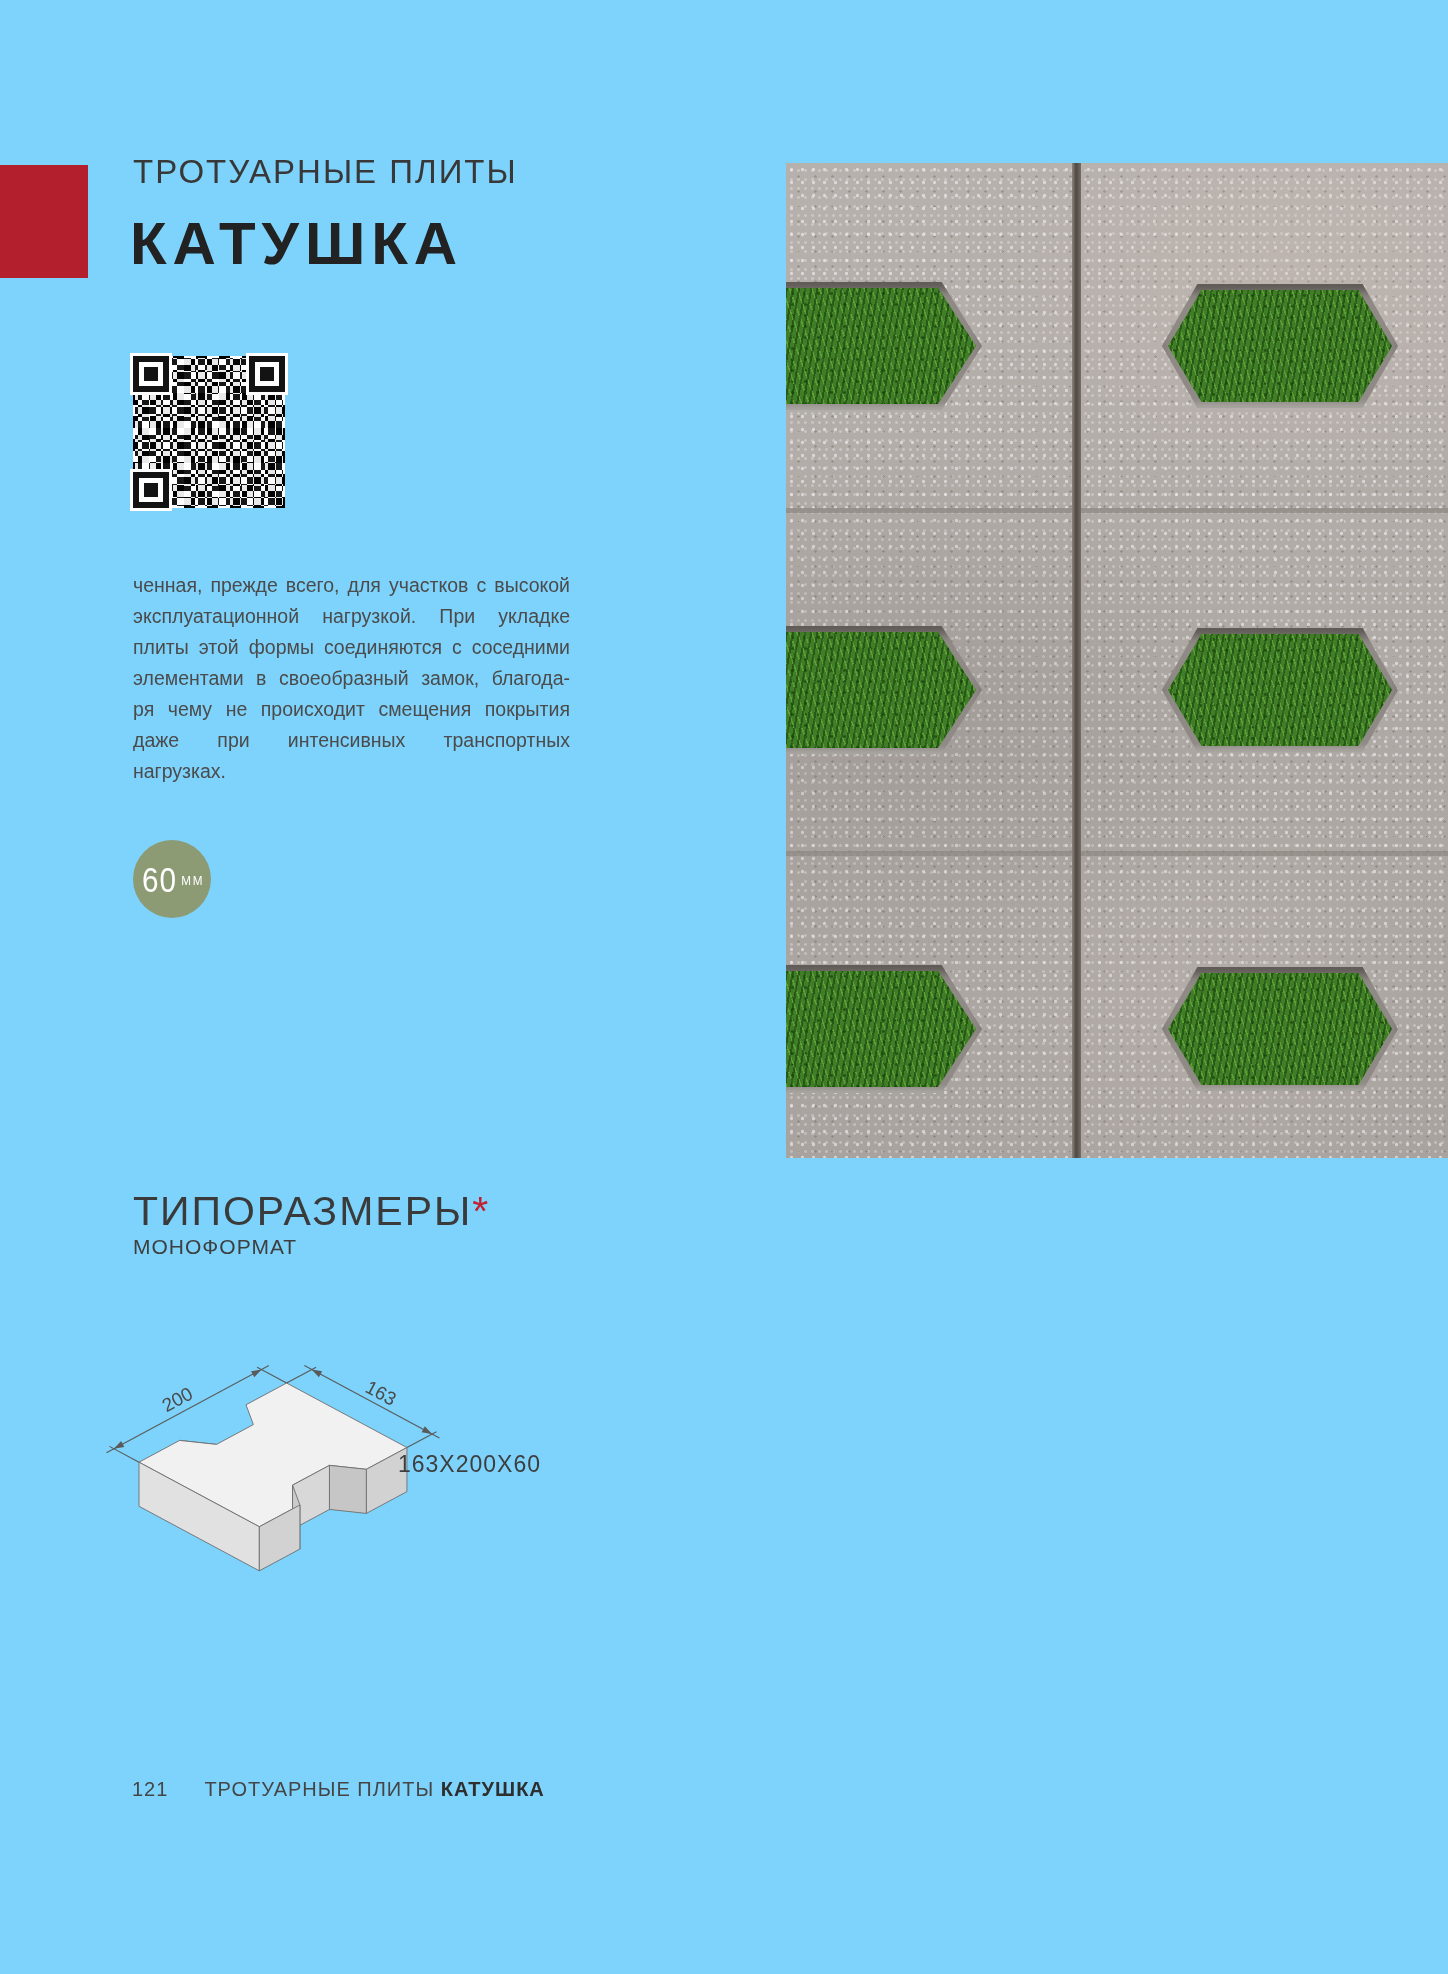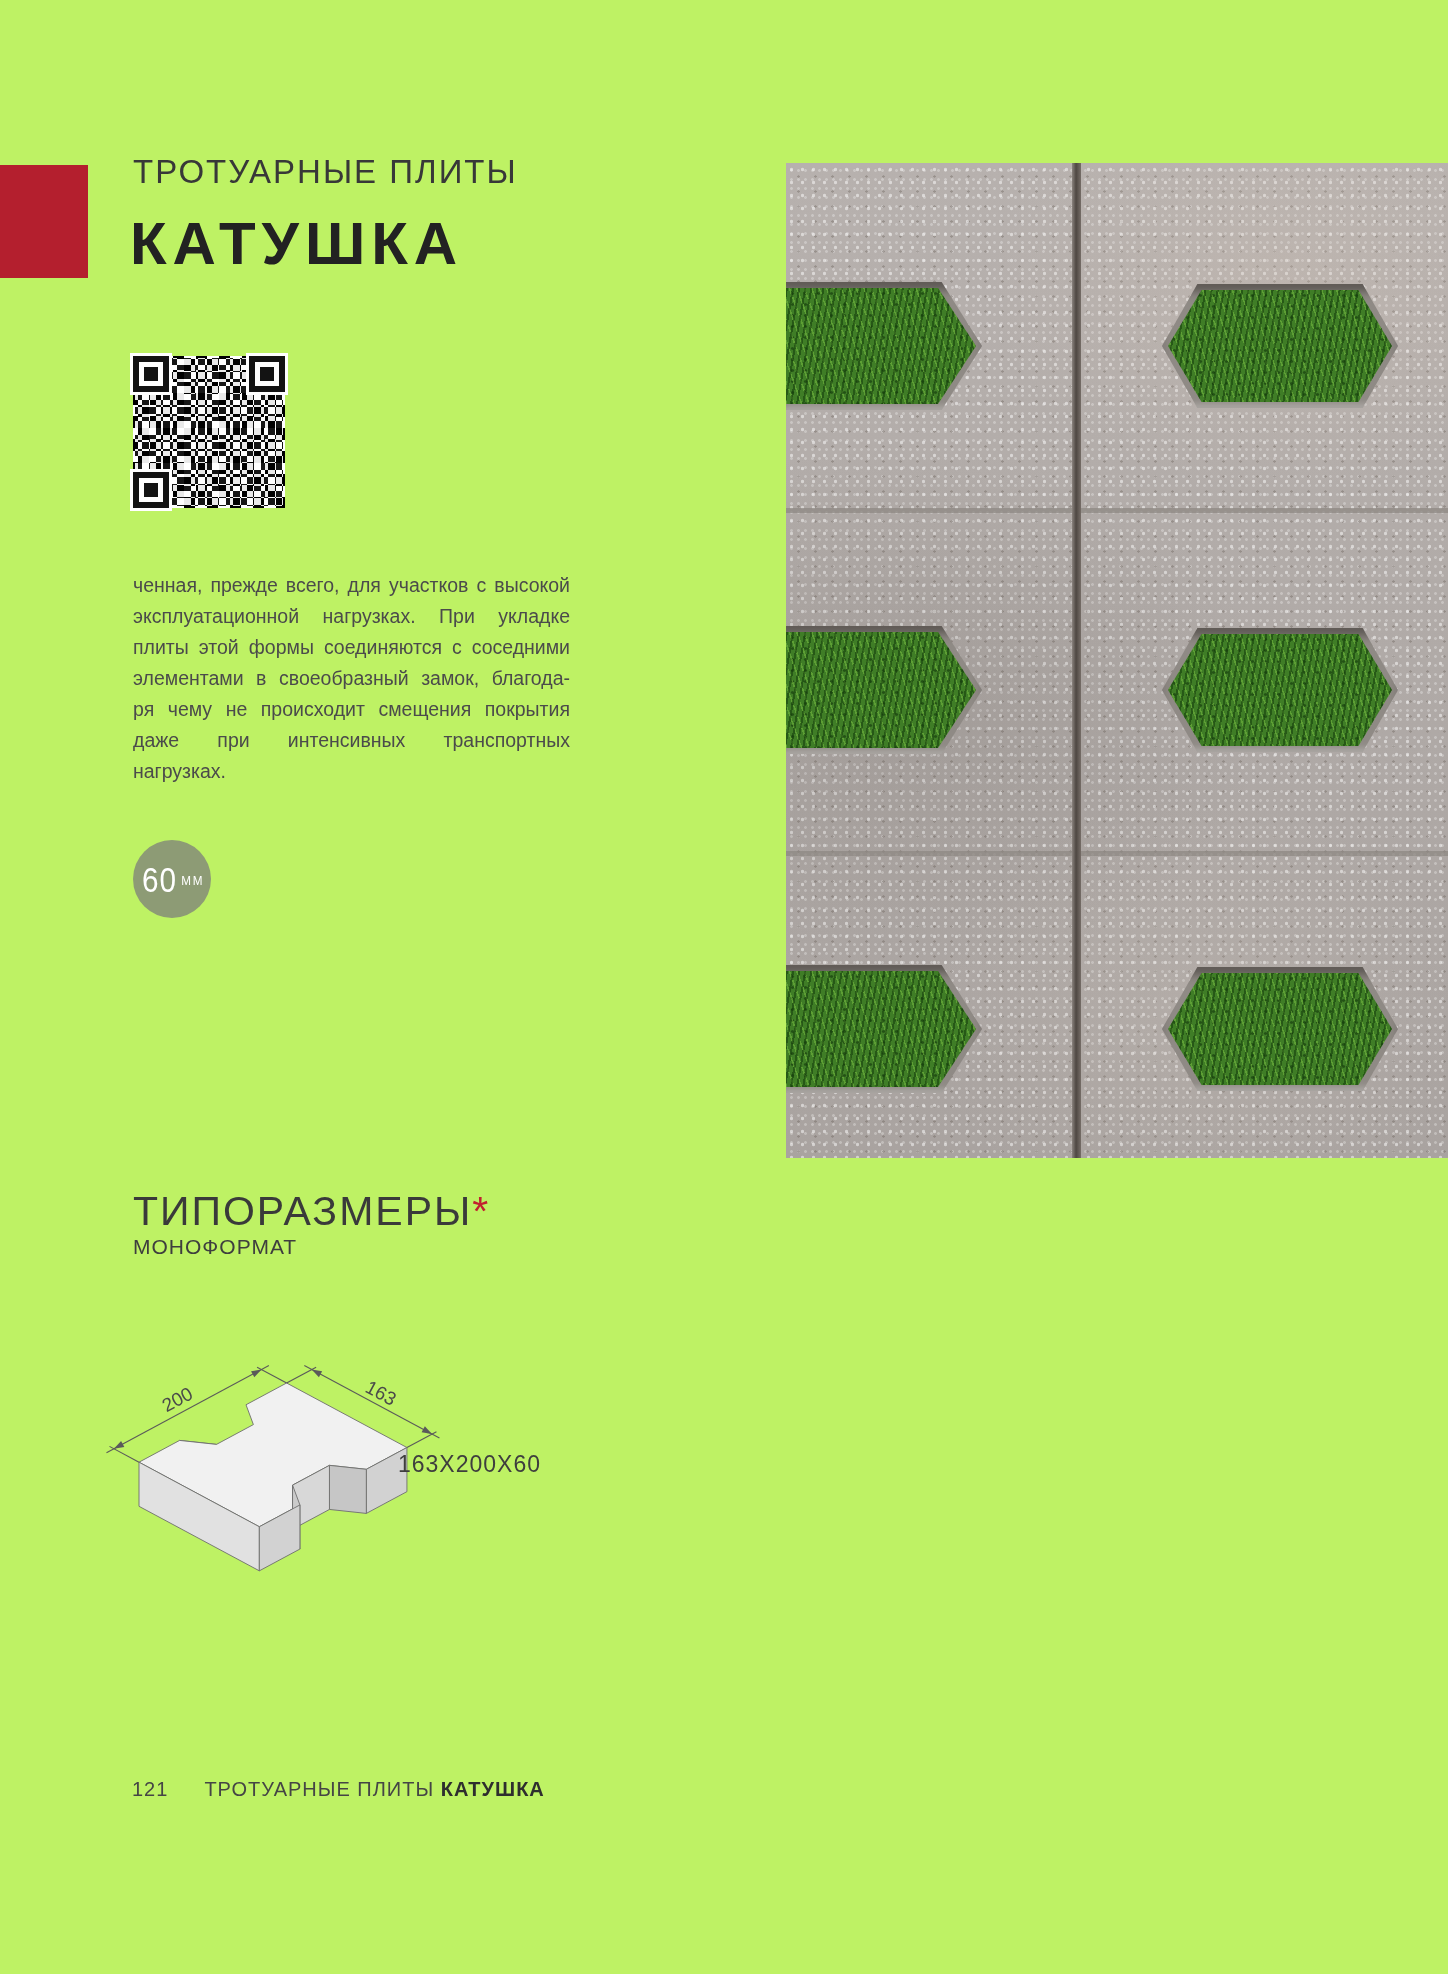--- a/index.html
+++ b/index.html
@@ -1,18 +1,18 @@
 <!DOCTYPE html>
 <html style="--accent_red: #b41f2e; --asterisk_red: #c1202f; --note_red: #a23338; --badge_green: #8d9b75; --concrete_gray: #b2aca9; --grass_green: #3f7d26; --seam_dark: #4e4742;"><head>
 <meta charset="utf-8">
 <style>
   * { margin:0; padding:0; box-sizing:border-box; }
   html,body { background:#ffffff; }
   #page {
-    position:relative; width:1448px; height:1974px; background:#bef264; overflow:hidden;
+    position:relative; width:1448px; height:1974px; background:#7dd3fc; overflow:hidden;
     font-family:"Liberation Sans", sans-serif; color:#3c3c3c;
   }
 
   
   .red-square { position:absolute; left:0; top:165px; width:88px; height:113px;
     background:var(--accent_red,#b01f2e); }
   .category-title { position:absolute; left:133px; top:153px; font-size:33px;
     letter-spacing:2px; color:#383838; white-space:nowrap; }
   .product-title { position:absolute; left:130px; top:209px; font-size:60px; font-weight:700;
     letter-spacing:6px; color:#222; white-space:nowrap; }
@@ -106,21 +106,21 @@
   <div class="qr">
     <div class="qr-noise1"></div>
     <div class="qr-noise2"></div>
     <div class="finder tl"></div>
     <div class="finder tr"></div>
     <div class="finder bl"></div>
   </div>
 
   <div class="description">
     <div class="desc-line">ченная, прежде всего, для участков с высокой</div>
-    <div class="desc-line">эксплуатационной нагрузках. При укладке</div>
+    <div class="desc-line">эксплуатационной нагрузкой. При укладке</div>
     <div class="desc-line">плиты этой формы соединяются с соседними</div>
     <div class="desc-line">элементами в своеобразный замок, благода-</div>
     <div class="desc-line">ря чему не происходит смещения покрытия</div>
     <div class="desc-line">даже при интенсивных транспортных нагрузках.</div>
   </div>
 
   <div class="badge">
     <div class="badge-value">60</div>
     <div class="badge-unit">ММ</div>
   </div>

